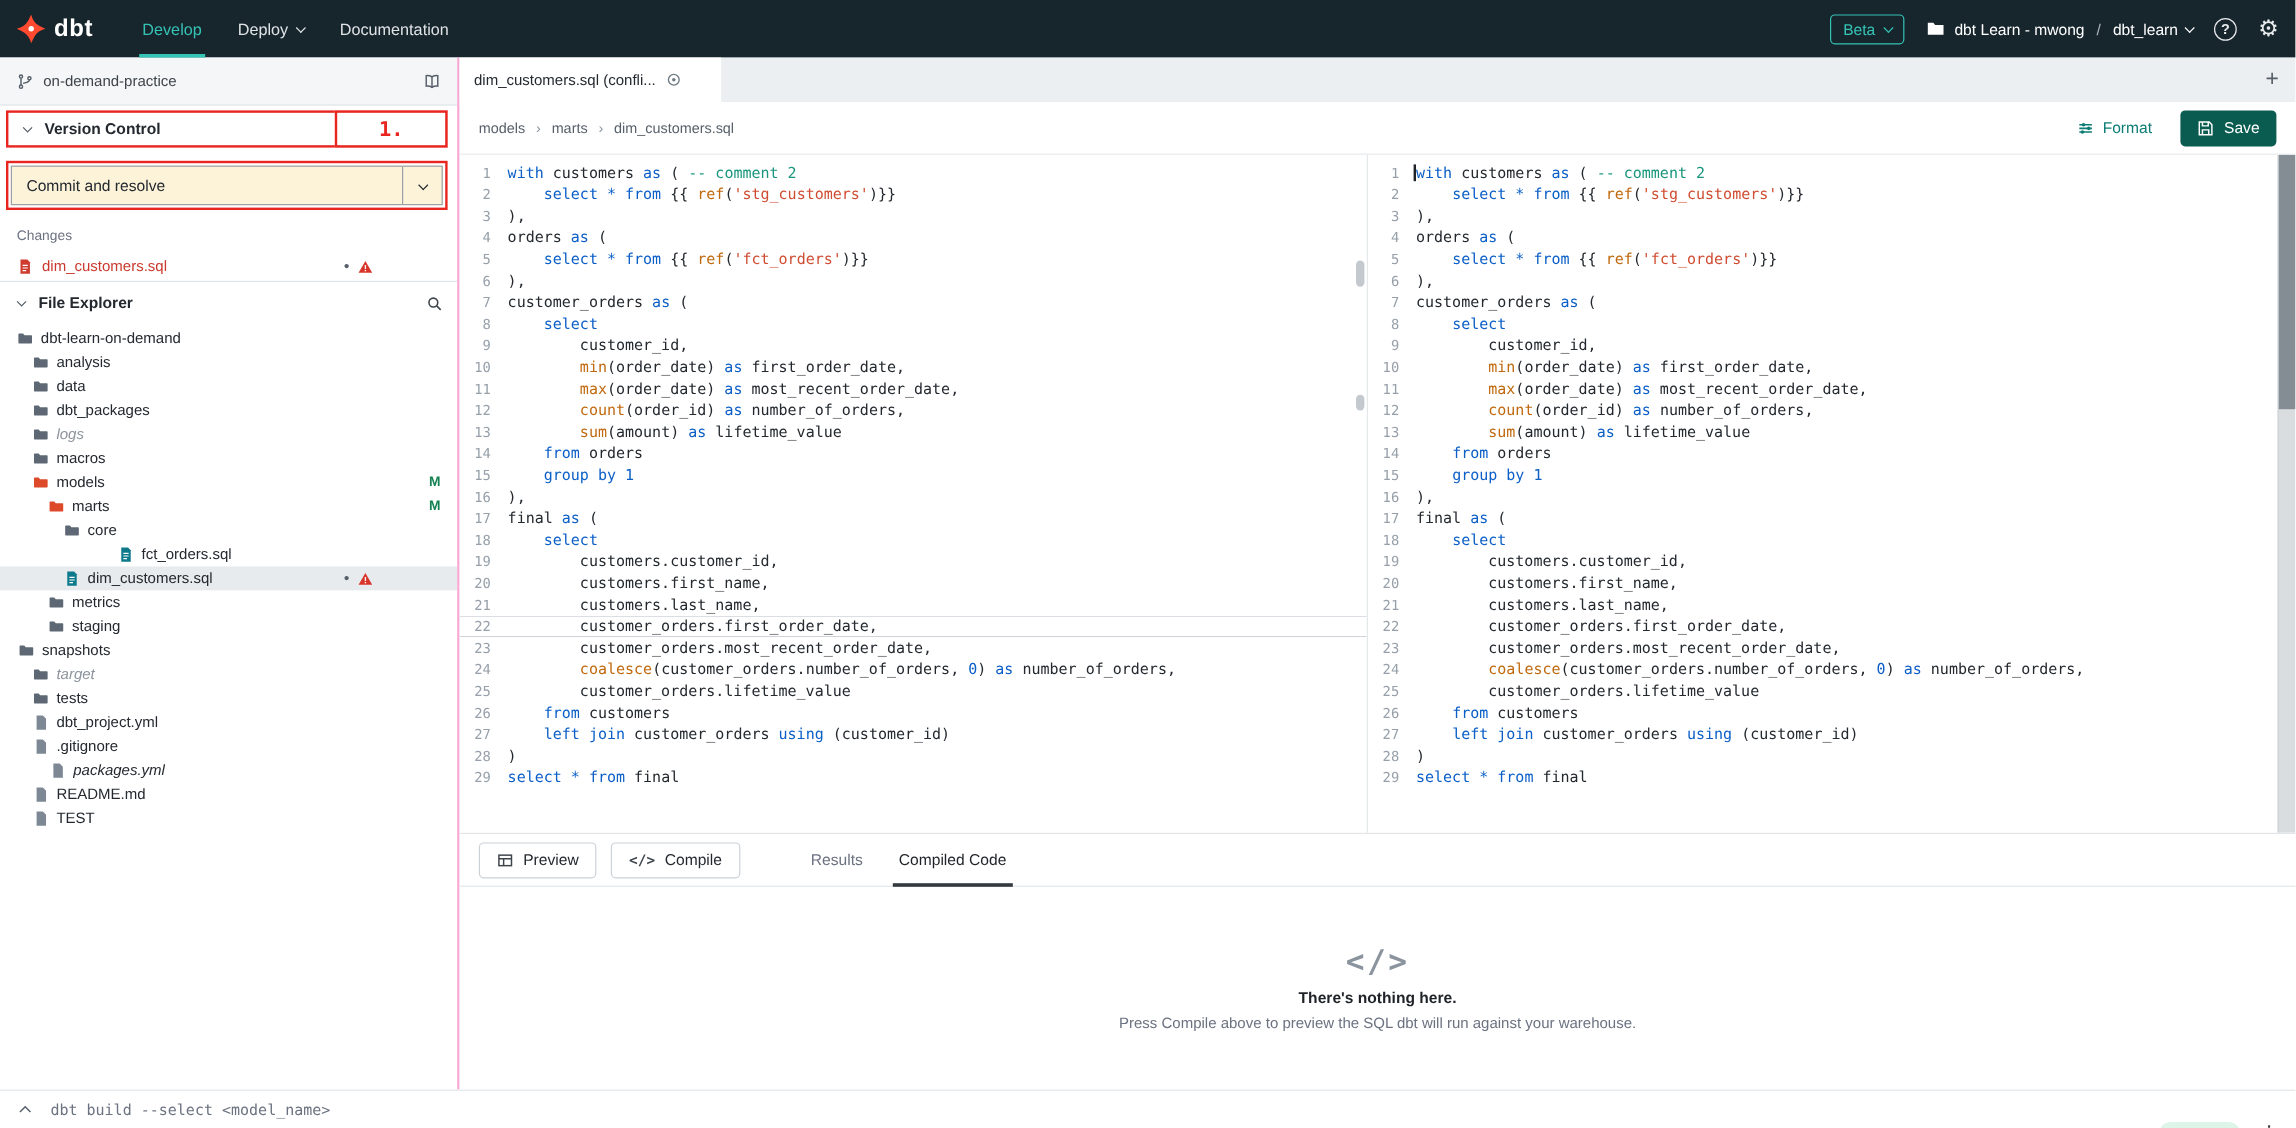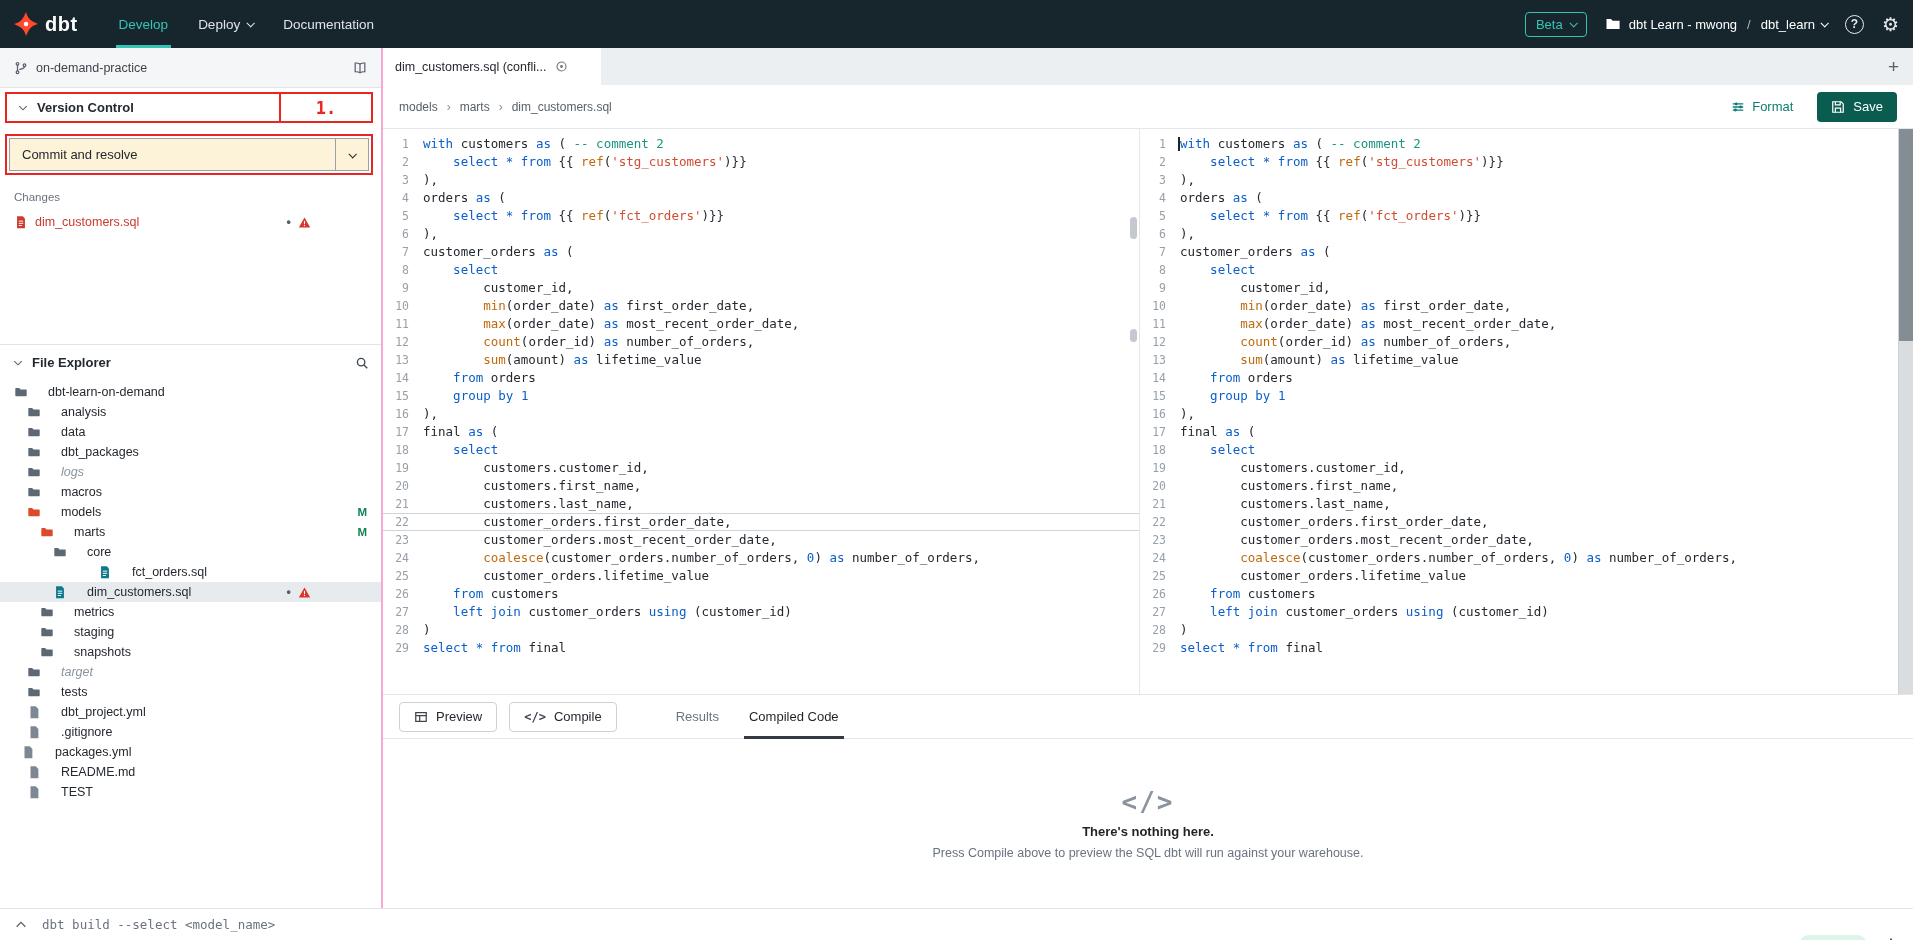--- a/index.html
+++ b/index.html
@@ -35,25 +35,25 @@
   .commit-wrap{border:2px solid #e8251f;margin:11px 8px 0 5px;padding:2px;}
   .commit-btn{display:flex;width:100%;height:33px;background:#fcf3d9;border:1px solid #9aa0a6;cursor:pointer;}
   .commit-main{flex:1;display:flex;align-items:center;padding:0 12px;font-size:13px;color:#24292f;font-family:"Liberation Sans",sans-serif;}
   .commit-caret{flex:0 0 33px;display:flex;align-items:center;justify-content:center;border-left:1px solid #9aa0a6;color:#24292f;}
 
   .changes-title{margin:16px 14px 7px;font-size:11.5px;color:#6b7280;}
   .change-item{height:24px;display:flex;align-items:center;gap:7px;padding:0 14px;font-size:12.5px;color:#c9392d;position:relative;cursor:pointer;}
   .markers{position:absolute;right:70px;display:flex;align-items:center;gap:7px;}
   .dotm{color:#57606a;font-weight:bold;}
 
-  .fe-section{margin-top:110px;}
+  .fe-section{}
   .fe-header{border-top:1px solid #e2e5e8;height:36px;display:flex;align-items:center;gap:8px;padding:0 12px;font-weight:bold;font-size:13px;}
   .fe-header .spacer{margin-left:auto;}
   .tree{padding-top:2px;}
-  .tree-row{height:20px;display:flex;align-items:center;gap:20px;font-size:12.5px;position:relative;cursor:pointer;}
+  .tree-row{height:20px;display:flex;align-items:center;gap:6px;font-size:12.5px;position:relative;cursor:pointer;}
   .tree-row.selected{background:#e8ebee;}
   .tree-row.muted .tree-label{color:#8b949e;font-style:italic;}
   .badge-m{position:absolute;right:14px;color:#168254;font-weight:bold;font-size:11.5px;}
 
   .ic{width:14px;height:14px;flex:0 0 14px;}
   .ic.f path{fill:#5d6874;}
   .ic.f.red path{fill:#dd4a2a;}
   .ic.file path{fill:#7d8894;}
   .ic.sqlb path{fill:#0d7a8c;}
   .ic.sqlr path{fill:#cf3b2e;}
@@ -322,21 +322,21 @@
                 <path d="M1.5 4.1c0-.4.3-.7.7-.7h3.7l1.5 1.7h6.4c.4 0 .7.3.7.7v6.3c0 .4-.3.7-.7.7H2.2c-.4 0-.7-.3-.7-.7z"></path>
               </svg>
               <span class="tree-label">metrics</span>
             </div>
             <div class="tree-row" style="padding-left: 40px;">
               <svg class="ic f" viewBox="0 0 16 16">
                 <path d="M1.5 4.1c0-.4.3-.7.7-.7h3.7l1.5 1.7h6.4c.4 0 .7.3.7.7v6.3c0 .4-.3.7-.7.7H2.2c-.4 0-.7-.3-.7-.7z"></path>
               </svg>
               <span class="tree-label">staging</span>
             </div>
-            <div class="tree-row" style="padding-left: 40px;">
+            <div class="tree-row" style="padding-left: 15px;">
               <svg class="ic f" viewBox="0 0 16 16">
                 <path d="M1.5 4.1c0-.4.3-.7.7-.7h3.7l1.5 1.7h6.4c.4 0 .7.3.7.7v6.3c0 .4-.3.7-.7.7H2.2c-.4 0-.7-.3-.7-.7z"></path>
               </svg>
               <span class="tree-label">snapshots</span>
             </div>
             <div class="tree-row muted" style="padding-left: 27px;">
               <svg class="ic f" viewBox="0 0 16 16">
                 <path d="M1.5 4.1c0-.4.3-.7.7-.7h3.7l1.5 1.7h6.4c.4 0 .7.3.7.7v6.3c0 .4-.3.7-.7.7H2.2c-.4 0-.7-.3-.7-.7z"></path>
               </svg>
               <span class="tree-label">target</span>
@@ -352,21 +352,21 @@
                 <path d="M4 1.5h6l3 3V15H4z"></path>
               </svg>
               <span class="tree-label">dbt_project.yml</span>
             </div>
             <div class="tree-row" style="padding-left: 27px;">
               <svg class="ic file" viewBox="0 0 16 16">
                 <path d="M4 1.5h6l3 3V15H4z"></path>
               </svg>
               <span class="tree-label">.gitignore</span>
             </div>
-            <div class="tree-row" style="padding-left: 21px;">
+            <div class="tree-row" style="padding-left: 41px; font-style: italic;">
               <svg class="ic file" viewBox="0 0 16 16">
                 <path d="M4 1.5h6l3 3V15H4z"></path>
               </svg>
               <span class="tree-label">packages.yml</span>
             </div>
             <div class="tree-row" style="padding-left: 27px;">
               <svg class="ic file" viewBox="0 0 16 16">
                 <path d="M4 1.5h6l3 3V15H4z"></path>
               </svg>
               <span class="tree-label">README.md</span>

